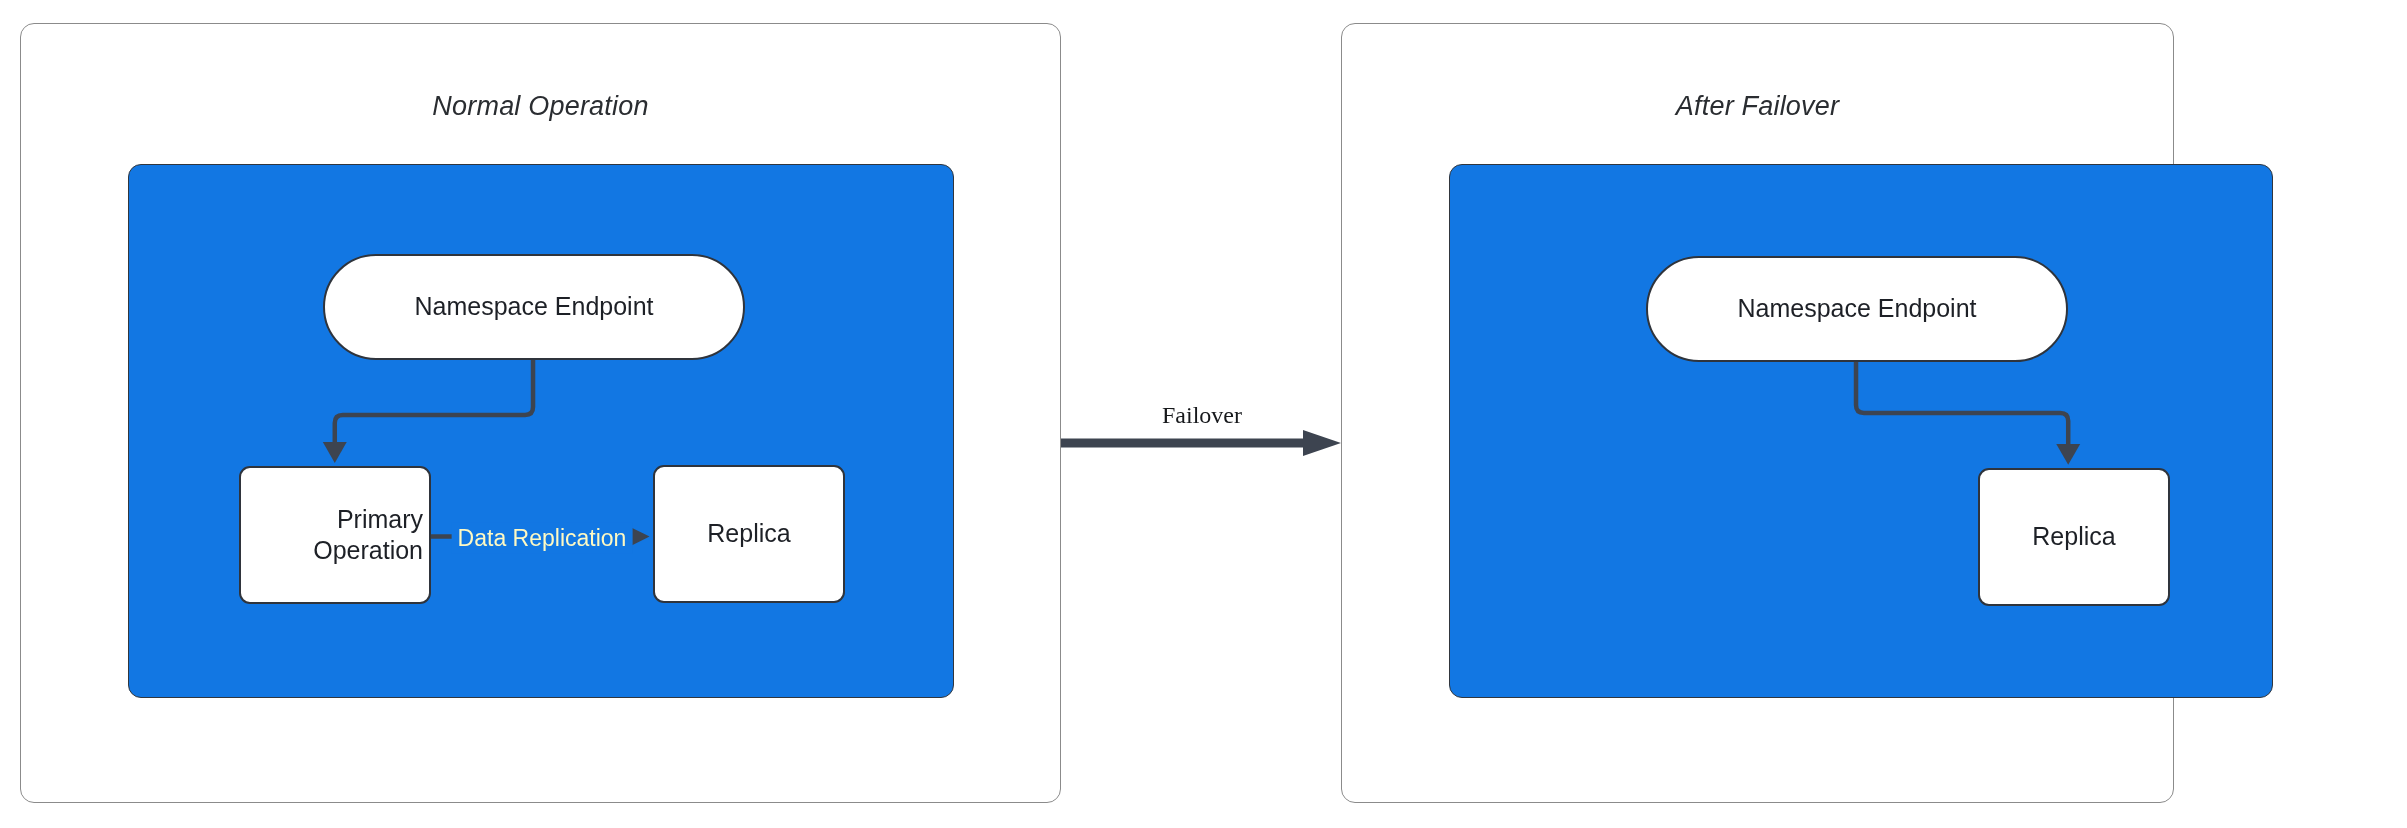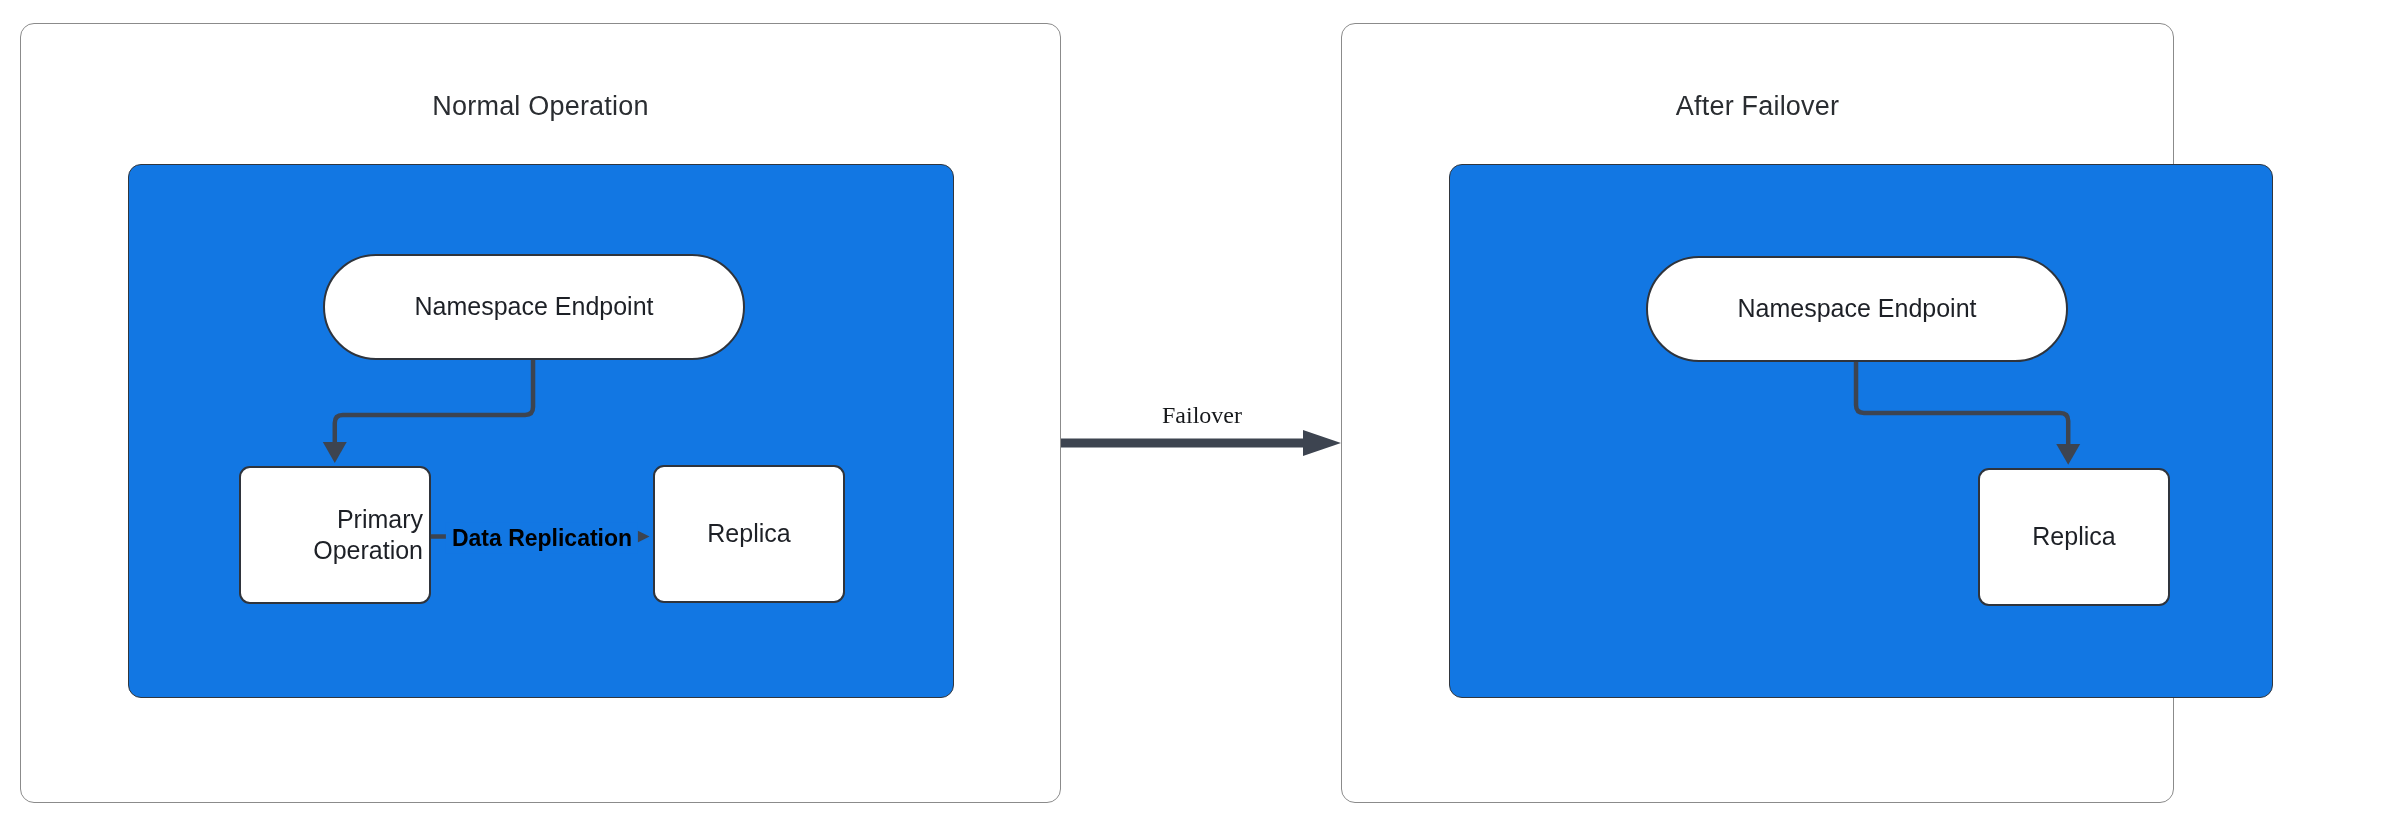--- a/index.html
+++ b/index.html
@@ -22,21 +22,21 @@
 
   .panel{
     position:absolute;top:23px;width:1041px;height:780px;
     border:1.5px solid var(--panel-border);border-radius:14px;background:#ffffff;
   }
   .panel.left{left:20px;}
   .panel.right{left:1341px;width:833px;}
 
   .panel-title{
     position:absolute;left:0;top:66px;width:100%;
-    text-align:center;font-size:27px;line-height:32px;
+    text-align:center;font-style:italic;font-size:27px;line-height:32px;
     color:var(--title-text);letter-spacing:.2px;
   }
 
   .blue-box{
     position:absolute;left:107px;top:140px;width:826px;height:534px;
     background:var(--blue);border:1.5px solid #31363d;border-radius:13px;
   }
   .panel.right .blue-box{width:824px;}
 
   .node{
@@ -58,21 +58,21 @@
     color:var(--recovering-text);font-style:italic;
   }
   .box.replica-r{left:528px;top:303px;}
 
   .conn-svg{position:absolute;left:0;top:0;width:100%;height:100%;pointer-events:none;}
   .conn-svg path{fill:none;stroke:var(--connector);stroke-width:4.5px;}
   .conn-svg polygon{fill:var(--connector);}
 
   .edge-label{
     position:absolute;left:413px;top:373px;transform:translate(-50%,-50%);
-    background:var(--blue);color:#000000;font-weight:bold;font-size:23px;
+    background:var(--blue);color:#fef9c3;font-weight:normal;font-size:23px;
     padding:2px 6px;white-space:nowrap;
   }
 
   .failover-svg{position:absolute;left:1061px;top:430px;width:281px;height:30px;}
   .failover-svg line{stroke:var(--connector);stroke-width:9px;}
   .failover-svg polygon{fill:var(--connector);}
   .failover-label{
     position:absolute;left:1202px;top:401px;transform:translateX(-50%);
     font-size:24px;line-height:28px;color:#17191c;white-space:nowrap;font-family:Liberation Serif, serif;
   }

